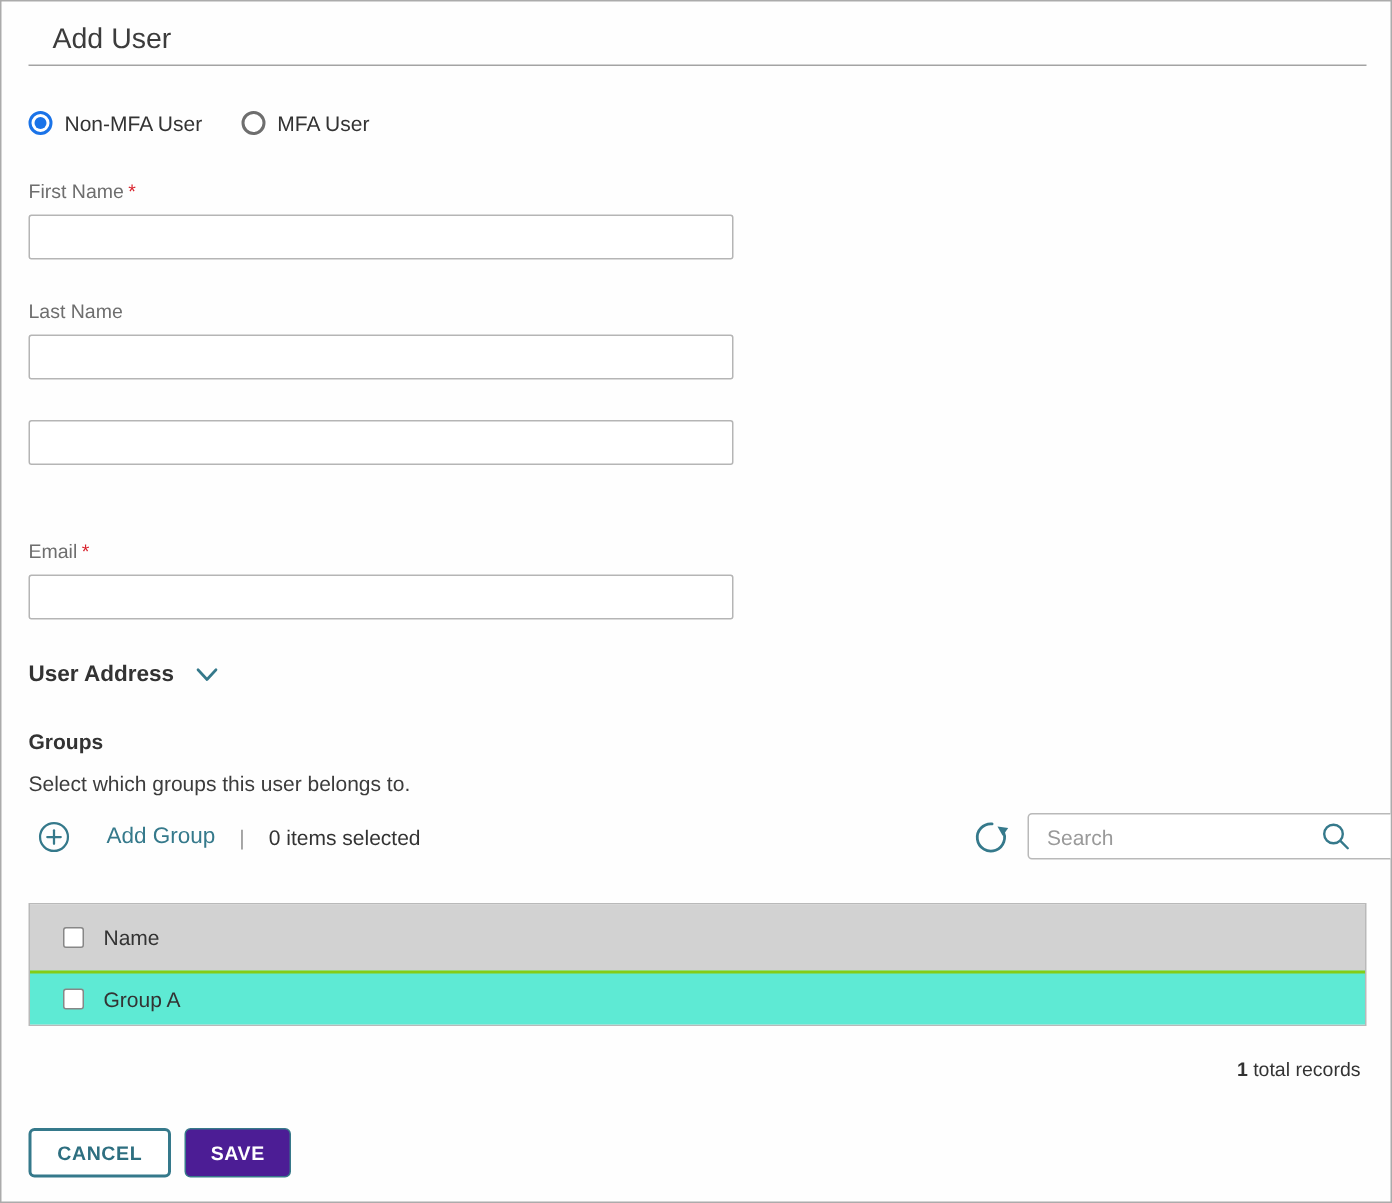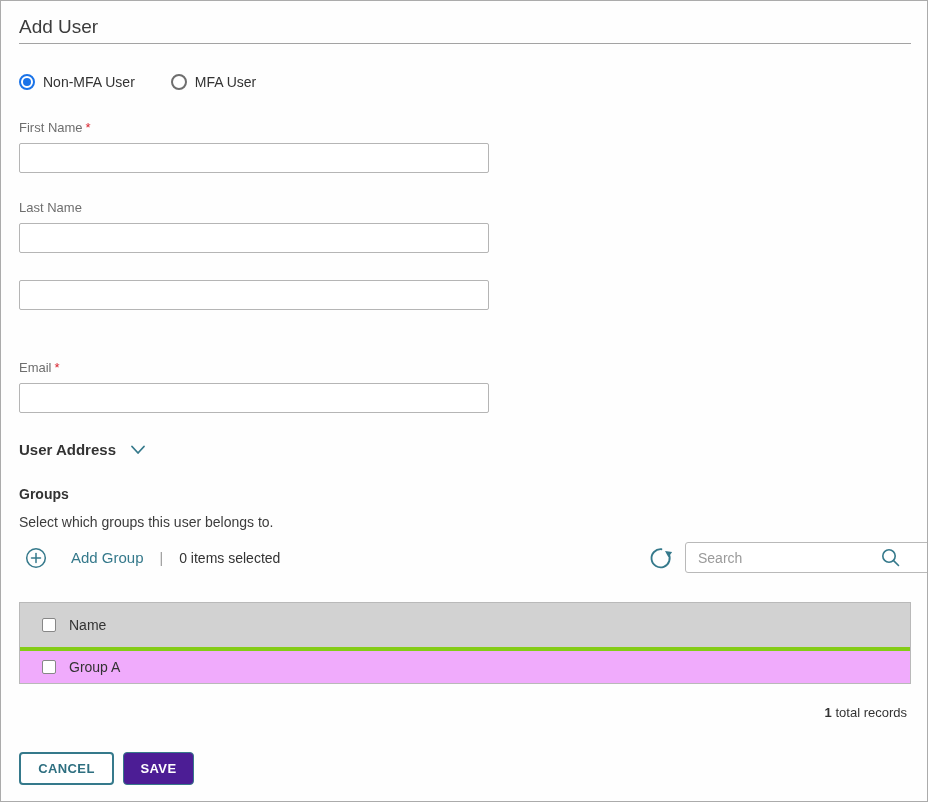--- a/index.html
+++ b/index.html
@@ -2,25 +2,25 @@
 <html><head>
 <meta charset="utf-8">
 <style>
   * { margin:0; padding:0; box-sizing:border-box; }
   html,body { background:#ffffff; font-family:"Liberation Sans", sans-serif; }
   .page {
     position:relative; width:928px; height:802px;
     background:#fefefe; border:1px solid #ababab; overflow:hidden;
     color:#3b3b3b;
   }
-  .page-title { position:absolute; left:18px; top:15px; font-size:19px; font-weight:400; color:#3c3c3c; }
+  .page-title { position:absolute; left:34px; top:15px; font-size:19px; font-weight:400; color:#3c3c3c; }
   .title-divider { position:absolute; left:18px; top:42px; width:892px; border-top:1px solid #a3a3a3; }
 
   
-  .radio-row { position:absolute; left:18px; top:73px; display:flex; align-items:center; gap:36px; }
+  .radio-row { position:absolute; left:18px; top:73px; display:flex; align-items:center; gap:26px; }
   .radio-opt { display:flex; align-items:center; gap:8px; cursor:pointer; }
   .radio-circle { width:16px; height:16px; border-radius:50%; border:2px solid #6e6e6e; background:#fff; position:relative; flex:0 0 auto; }
   .radio-circle.checked { border-color:#1a73e8; }
   .radio-circle.checked::after { content:""; position:absolute; left:2px; top:2px; width:8px; height:8px; border-radius:50%; background:#1a73e8; }
   .radio-label { font-size:14px; color:#333; }
 
   
   .field-group { position:absolute; left:18px; width:470px; }
   .field-label { font-size:13px; color:#6e6e6e; margin-bottom:8px; }
   .req { color:#d9232e; margin-left:3px; }
@@ -50,21 +50,21 @@
   .search-input {
     width:248px; height:31px; border:1px solid #b9b9b9; border-radius:3px; background:#fff;
     font-size:14px; padding:0 34px 0 12px; color:#333; font-family:"Liberation Sans", sans-serif;
   }
   .search-input::placeholder { color:#9a9a9a; }
   .search-icon { position:absolute; right:8px; top:5px; }
 
   
   .group-table { position:absolute; left:18px; top:601px; width:892px; border:1px solid #b9b9b9; background:#fff;text-align:right; }
   .tbl-header { height:44px; background:#d2d2d2; display:flex; align-items:center; padding-left:22px; }
-  .tbl-row { height:36px; background:#f0abfc; display:flex; align-items:center; padding-left:22px; border-top:4px solid #84cc16; }
+  .tbl-row { height:36px; background:#5eead4; display:flex; align-items:center; padding-left:22px; border-top:2px solid #84cc16; }
   .cbx { width:14px; height:14px; border:1px solid #878787; border-radius:2px; background:#fff; margin-right:13px; flex:0 0 auto; cursor:pointer; }
   .tbl-header-label { font-size:14px; color:#333; }
   .tbl-cell { font-size:14px; color:#333; }
 
   .total-records { position:absolute; right:20px; top:704px; font-size:13px; color:#333; }
   .total-count { font-weight:bold; }
 
   
   .btn { position:absolute; top:751px; height:33px; border-radius:4px; font-size:13px; font-weight:bold;
          letter-spacing:0.4px; font-family:"Liberation Sans", sans-serif; cursor:pointer; }

